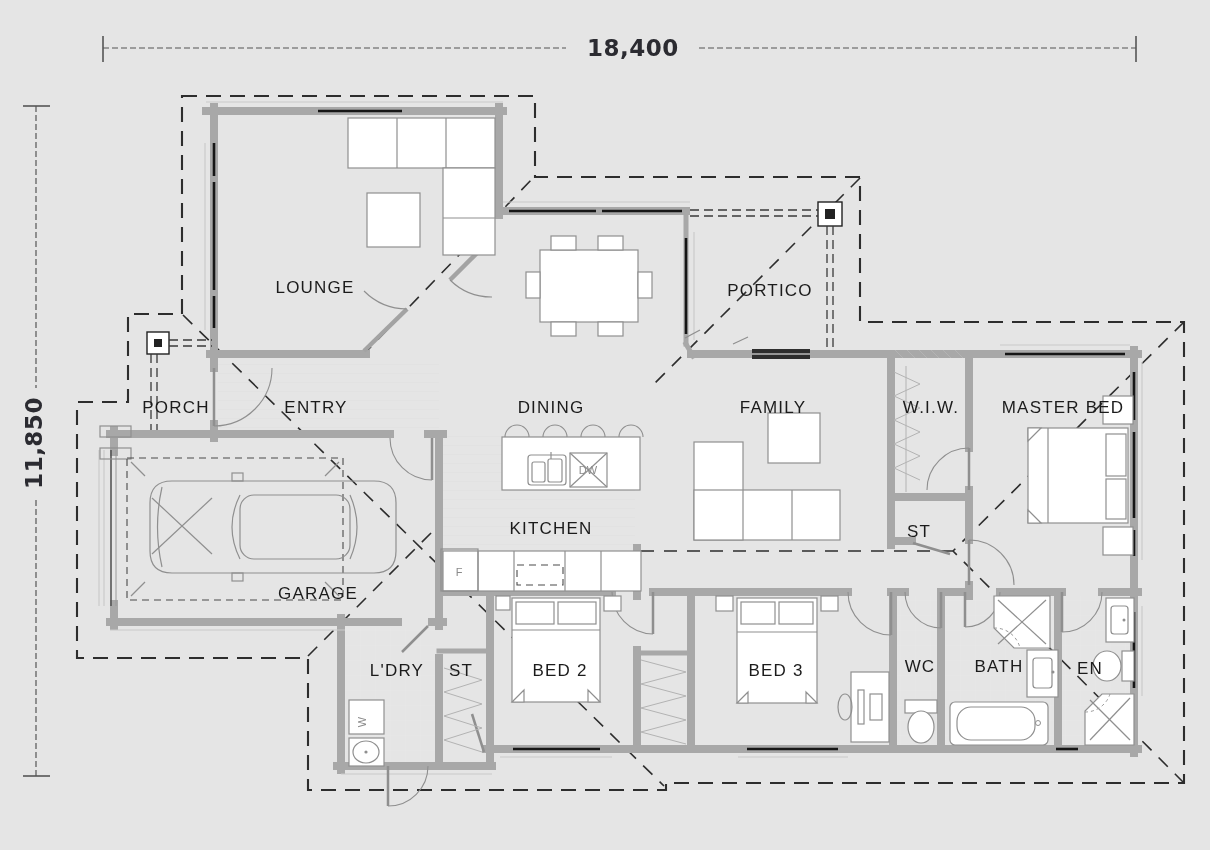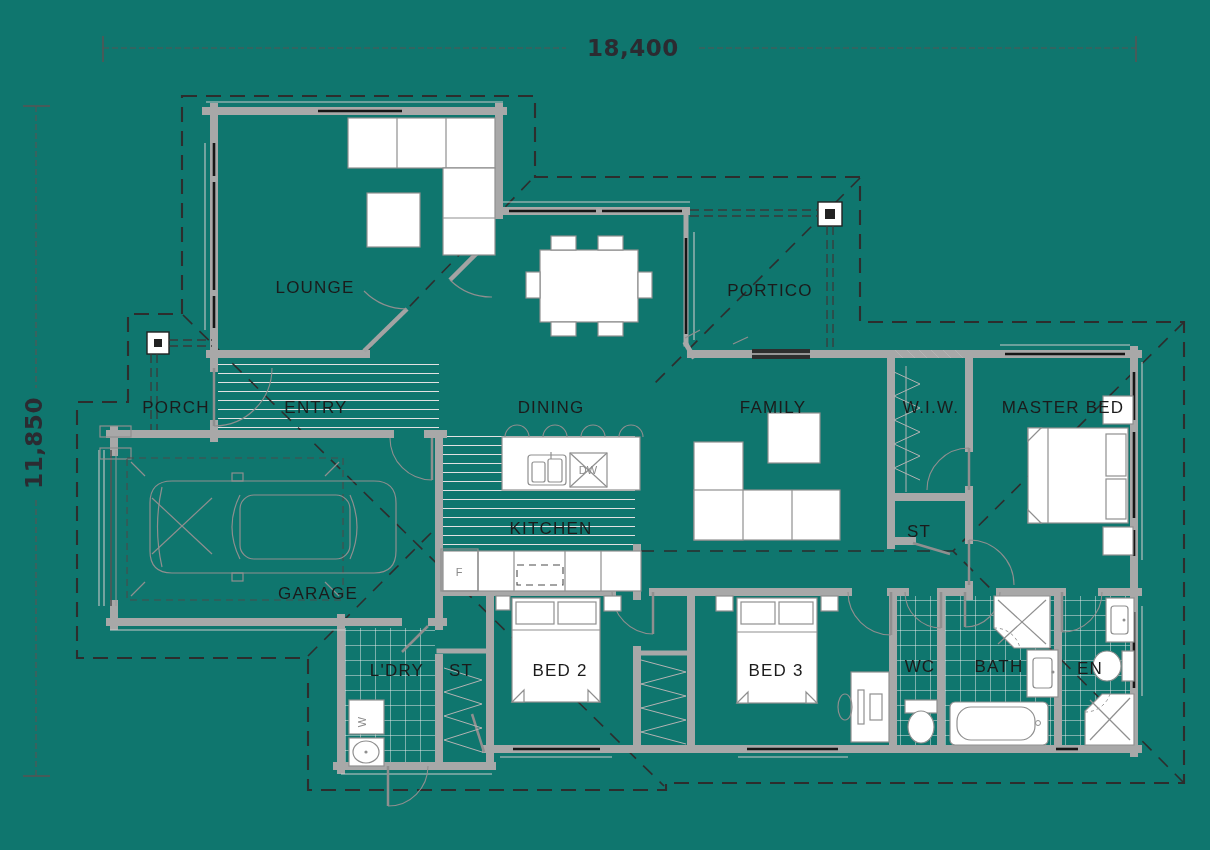--- a/index.html
+++ b/index.html
@@ -1,16 +1,16 @@
 <!DOCTYPE html>
 <html style="--c-wall: #a8a8a8; --c-window: #161616; --c-roof_dash: #2d2d2d; --c-furniture: #8f8f8f; --c-label: #1b1b1b; --c-dimension: #2b2b31;"><head>
 <meta charset="utf-8">
 <style>
   html,body{margin:0;padding:0;background:#ffffff;}
-  .page{width:1210px;height:850px;position:relative;background:#0f766e;overflow:hidden;}
+  .page{width:1210px;height:850px;position:relative;background:#e5e5e5;overflow:hidden;}
   svg{display:block;}
   
   .wall{stroke:var(--c-wall,#a8a8a8);stroke-width:8;stroke-linecap:square;}
   .wallthin{stroke:var(--c-wall,#a8a8a8);stroke-width:5;stroke-linecap:square;}
   .win{stroke:var(--c-window,#161616);stroke-width:2.6;}
   .sill{stroke:#c9c9c9;stroke-width:1.1;}
   .dash{stroke:var(--c-roof_dash,#2d2d2d);stroke-width:2.1;stroke-dasharray:15 9;fill:none;}
   .hip{stroke:var(--c-roof_dash,#2d2d2d);stroke-width:1.6;stroke-dasharray:13 10;fill:none;}
   .beam{stroke:#3a3a3a;stroke-width:1.3;stroke-dasharray:9 5;fill:none;}
   .door{stroke:#8f8f8f;stroke-width:1.1;fill:none;}

